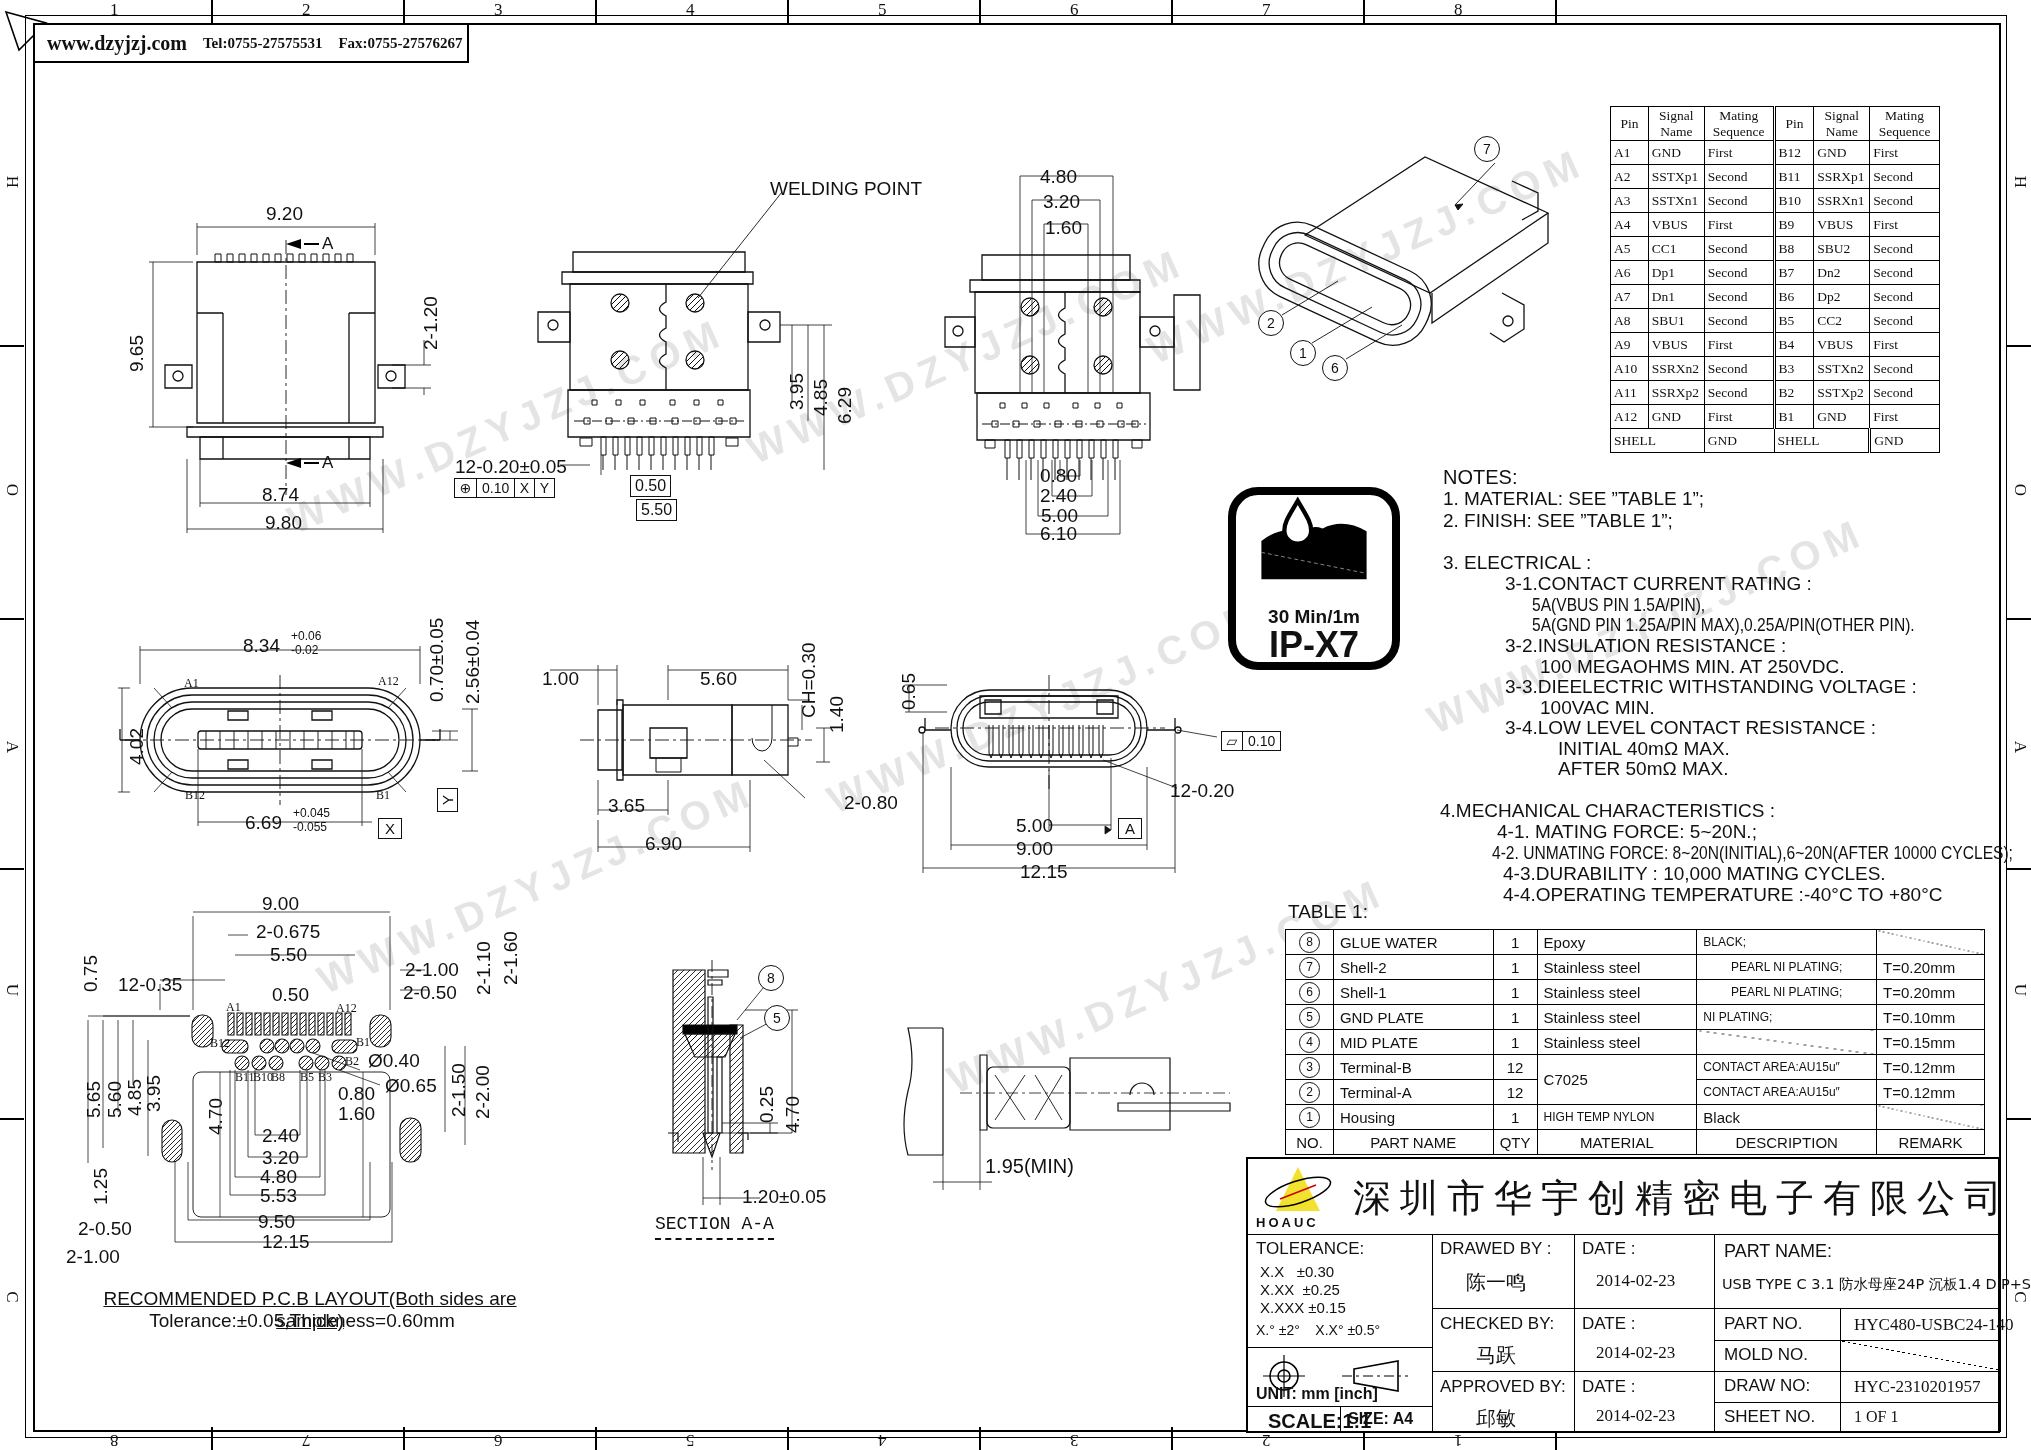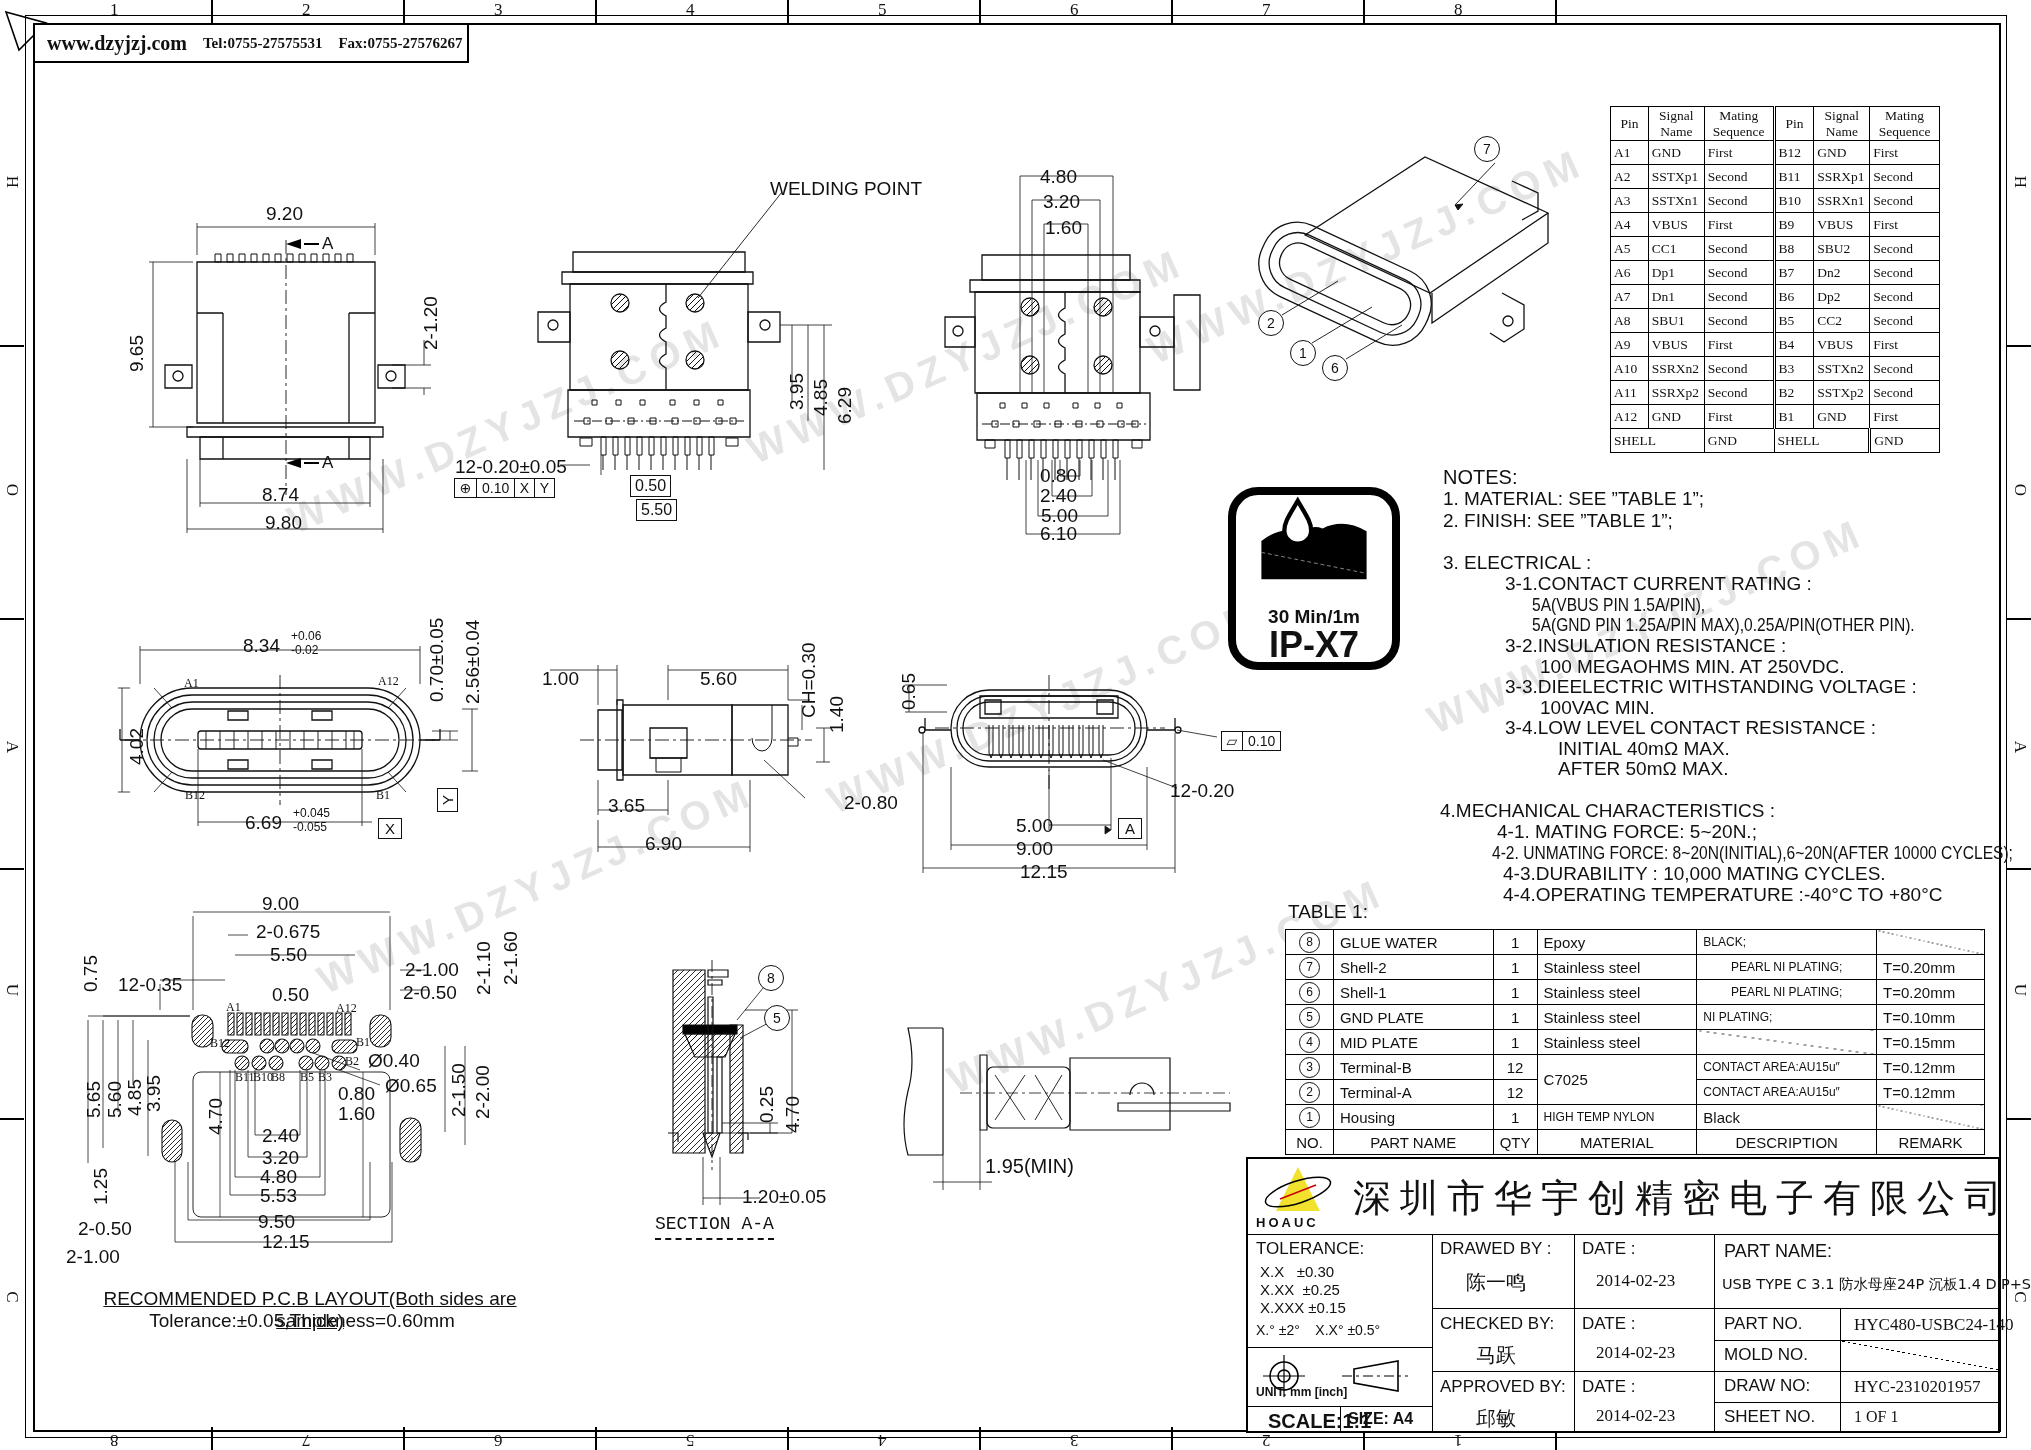--- a/index.html
+++ b/index.html
@@ -915,21 +915,21 @@
     <svg style="position:absolute;left:14px;top:196px" width="44" height="42" viewBox="0 0 44 42">
       <circle cx="22" cy="21" r="14" fill="none" stroke="#000" stroke-width="1.6"></circle>
       <circle cx="22" cy="21" r="6" fill="none" stroke="#000" stroke-width="1.6"></circle>
       <line x1="1" y1="21" x2="43" y2="21" stroke="#000" stroke-width="1.2"></line>
       <line x1="22" y1="0" x2="22" y2="42" stroke="#000" stroke-width="1.2"></line>
     </svg>
     <svg style="position:absolute;left:92px;top:200px" width="70" height="34" viewBox="0 0 70 34">
       <polygon points="14,10 58,2 58,32 14,24" fill="none" stroke="#000" stroke-width="1.6"></polygon>
       <line x1="2" y1="17" x2="68" y2="17" stroke="#000" stroke-width="1.2" stroke-dasharray="10 4 3 4"></line>
     </svg>
-    <div class="t" style="left:8px;top:226px;font-size:12px;font-weight:700">UNIT:  mm  [inch]</div>
+    <div class="t" style="left:8px;top:226px;font-size:16px;font-weight:700">UNIT:  mm  [inch]</div>
     <div class="t" style="left:20px;top:251px;font-size:20px;font-weight:700">SCALE:1:1</div>
     <div class="t" style="left:100px;top:251px;font-size:16px;font-weight:700">SIZE:  A4</div>
 
     <div class="t" style="left:192px;top:80px;font-size:17px">DRAWED BY :</div>
     <div class="t cjk" style="left:218px;top:110px;font-size:20px">陈一鸣</div>
     <div class="t" style="left:334px;top:80px;font-size:17px">DATE :</div>
     <div class="t" style="left:348px;top:112px;font-size:17px;font-family:'Liberation Serif',serif">2014-02-23</div>
     <div class="t" style="left:192px;top:155px;font-size:17px">CHECKED BY:</div>
     <div class="t cjk" style="left:228px;top:183px;font-size:20px">马跃</div>
     <div class="t" style="left:334px;top:155px;font-size:17px">DATE :</div>

